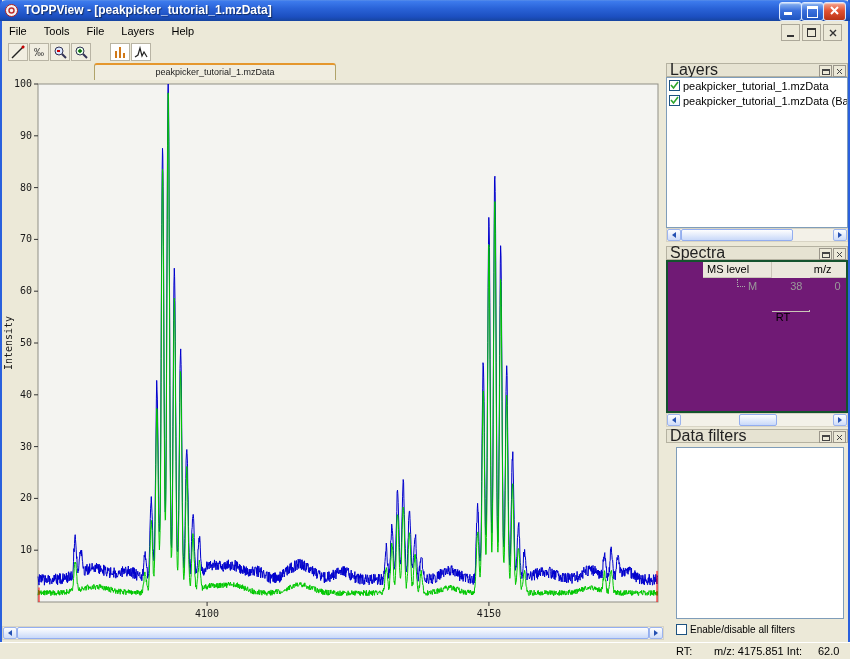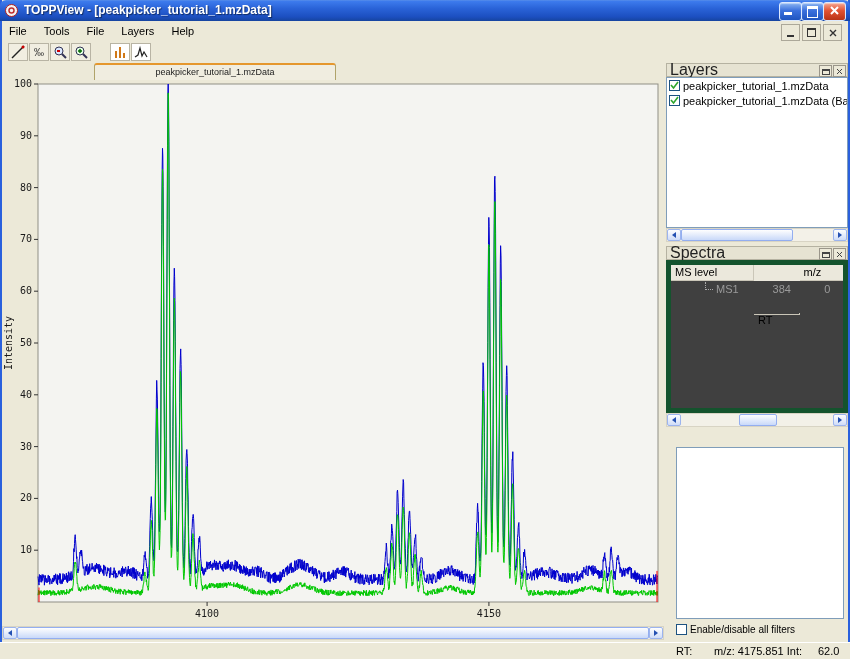--- a/index.html
+++ b/index.html
@@ -60,22 +60,22 @@
   .ph-btns{position:absolute;right:1px;top:1px;display:flex;gap:1px;}
   .ph-btn{width:11px;height:10px;border:1px solid #9a968a;background:#ece9d8;
     display:flex;align-items:center;justify-content:center;}
   .list-box{position:absolute;left:666px;width:182px;background:#fff;border:1px solid #7f9db9;
     box-sizing:border-box;overflow:hidden;}
   .layer-item{height:15px;display:flex;align-items:center;padding-left:2px;
     font-size:11px;white-space:nowrap;overflow:hidden;}
   .cb{width:11px;height:11px;background:#fff;border:1px solid #1d5281;margin-right:3px;
     display:inline-flex;align-items:center;justify-content:center;flex:0 0 11px;box-sizing:border-box;}
   
-  .spectra-table{position:absolute;left:666px;top:260px;width:182px;height:153px;background:#404040;
-    border:5px solid #14532d;box-sizing:border-box;font-size:11px;overflow:hidden;}
+  .spectra-table{position:absolute;left:666px;top:260px;width:182px;height:153px;background:#701a75;
+    border:2px solid #14532d;box-sizing:border-box;font-size:11px;overflow:hidden;padding-left:35px;}
   .thead{display:flex;height:16px;background:#ebe8dc;}
   .th{border-right:1px solid #cac6b8;border-bottom:1px solid #cac6b8;padding:1px 0 0 4px;
     box-sizing:border-box;color:#000;}
   .trow{display:flex;height:15px;color:#9a9a9a;align-items:center;}
   .td{padding-left:4px;box-sizing:border-box;overflow:hidden;white-space:nowrap;margin-left:28px;}
   .tree{display:inline-block;width:7px;height:7px;border-left:1px dotted #aaa;
     border-bottom:1px dotted #aaa;margin:0 3px 3px 2px;}
   
   .filters-box{position:absolute;left:676px;top:447px;width:168px;height:172px;background:#fff;
     border:1px solid #7f9db9;box-sizing:border-box;}
@@ -297,20 +297,36 @@
         <div class="tri-l"></div>
       </div>
     <div class="hs-track">
         <div class="hs-thumb" style="left:58px;width:38px;"></div>
       </div>
     <div class="hs-btn">
         <div class="tri-r"></div>
       </div>
   </div>
 
+  <div class="panel-header" style="top:429px;">
+    <span>Data filters</span>
+    <div class="ph-btns">
+      <div class="ph-btn">
+        <svg width="8" height="7">
+            <rect x="0.5" y="1.5" width="7" height="5" fill="none" stroke="#444"></rect>
+            <line x1="0.5" y1="2.5" x2="7.5" y2="2.5" stroke="#444"></line>
+          </svg>
+      </div>
+      <div class="ph-btn">
+        <svg width="7" height="7">
+            <path d="M1 1 L6 6 M6 1 L1 6" stroke="#444"></path>
+          </svg>
+      </div>
+    </div>
+  </div>
   <div class="filters-box"></div>
   <div class="filters-check">
     <span class="cb"></span>
     <span>Enable/disable all filters</span>
   </div>
 
   <div class="statusbar">
     <span style="left:676px;">RT:</span>
     <span style="left:714px;">m/z: 4175.851 Int:</span>
     <span style="left:818px;">62.0</span>

